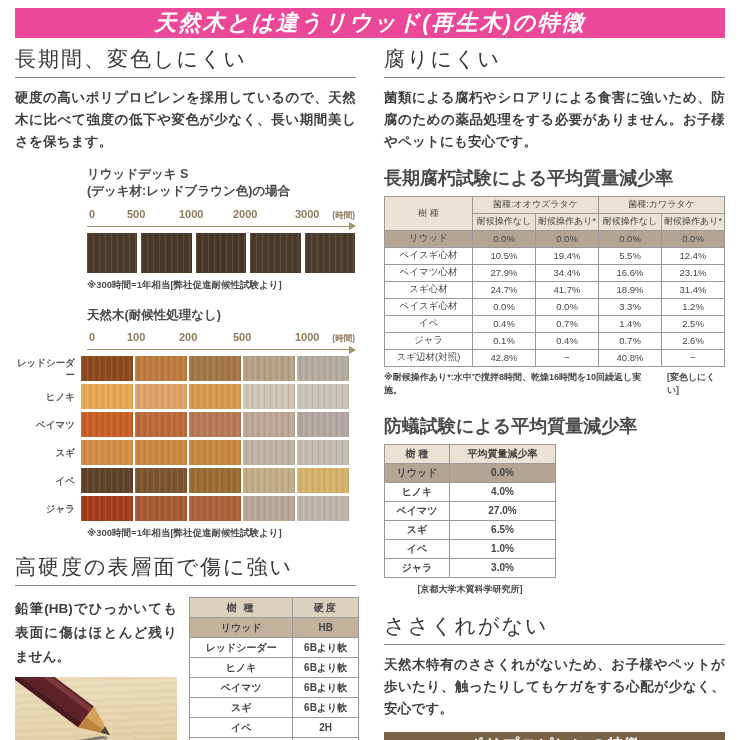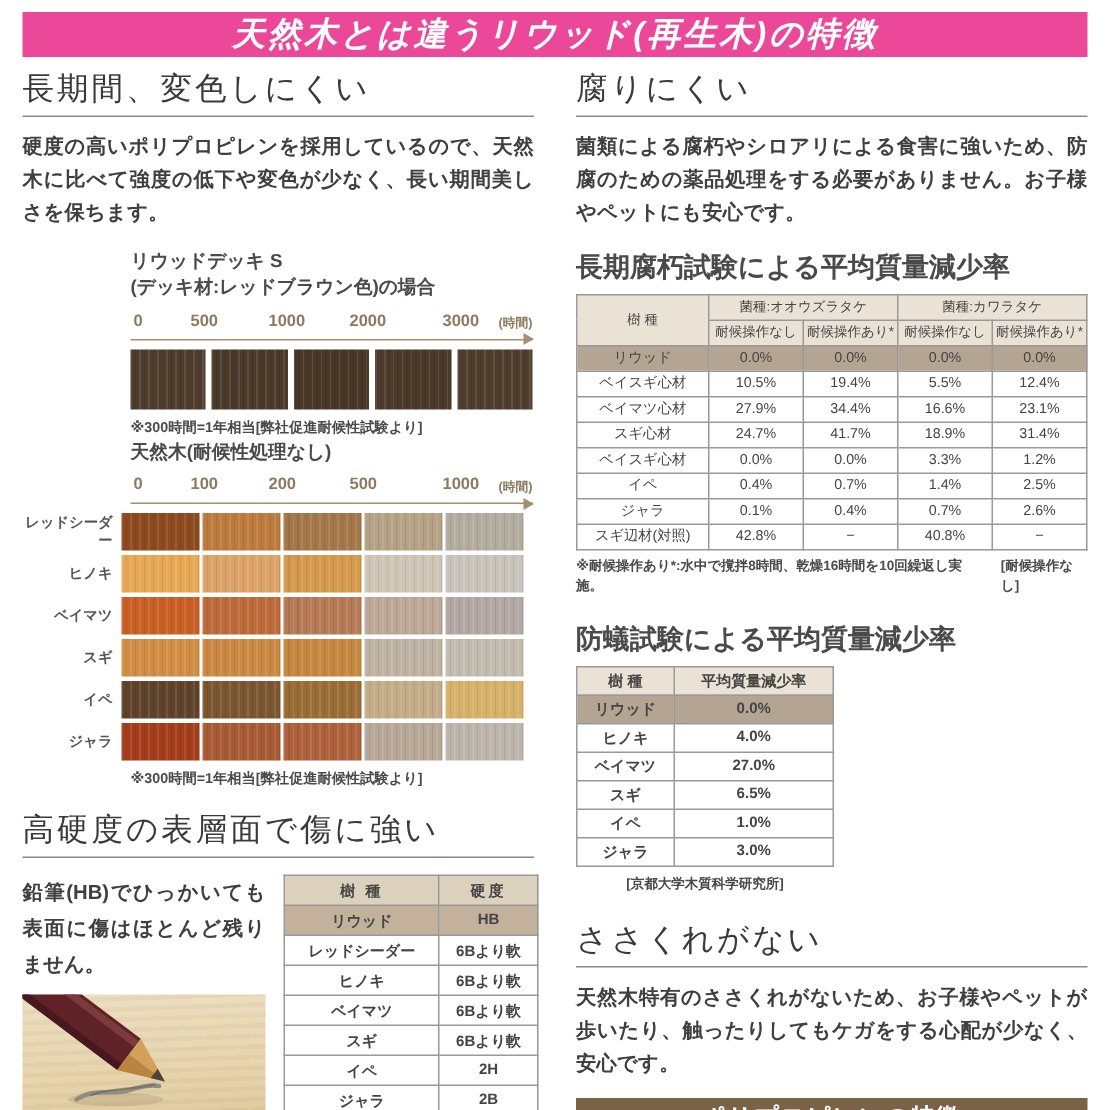--- a/index.html
+++ b/index.html
@@ -42,21 +42,21 @@
     border-left:7px solid #a3906f; border-top:4px solid transparent; border-bottom:4px solid transparent;
   }
   .rw-swatches { display:flex; gap:4px; }
   .rw-swatches .sw { width:50.4px; height:40px; }
   .wood { position:relative; }
   .wood::after {
     content:""; position:absolute; inset:0;
     background:repeating-linear-gradient(90deg, rgba(255,255,255,0.10) 0 1px, transparent 1px 3px, rgba(0,0,0,0.08) 3px 4px, transparent 4px 6px);
   }
   .chart-note { display:flex; justify-content:flex-start; font-size:9.5px; color:#4a4a4a; font-weight:bold; margin-top:6px; }
-  .chart2 { margin-top:1px; }
+  .chart2 { margin-top:15px; }
   .chart2 .chart-title, .chart2-head, .chart2 .chart-note { margin-left:72px; }
   .chart2-head { width:268px; }
   .ng-row { display:flex; align-items:center; margin-top:3px; }
   .ng-label { width:66px; padding-right:6px; text-align:right; font-size:9.5px; color:#555; font-weight:bold; line-height:1.25; box-sizing:border-box; }
   .ng-swatches { display:flex; gap:1.5px; width:268px; }
   .ng-swatches .sw { width:52.4px; height:25px; }
   
   .hardness { margin-top:15px; }
   .hard-flex { display:flex; gap:12px; margin-top:11px; }
   .hard-left { width:172px; }
@@ -362,21 +362,21 @@
               <td>スギ辺材(対照)</td>
               <td>42.8%</td>
               <td>−</td>
               <td>40.8%</td>
               <td>−</td>
             </tr>
           </tbody>
         </table>
         <div class="note-row">
           <span>※耐候操作あり*:水中で撹拌8時間、乾燥16時間を10回繰返し実施。</span>
-          <span>[耐候操作なし]</span>
+          <span>[変色しにくい]</span>
         </div>
 
         <div class="tbl-title" style="margin-top:17px;">防蟻試験による平均質量減少率</div>
         <table class="termite-table">
           <tbody>
             <tr>
               <th>樹 種</th>
               <th>平均質量減少率</th>
             </tr>
             <tr class="hl">

